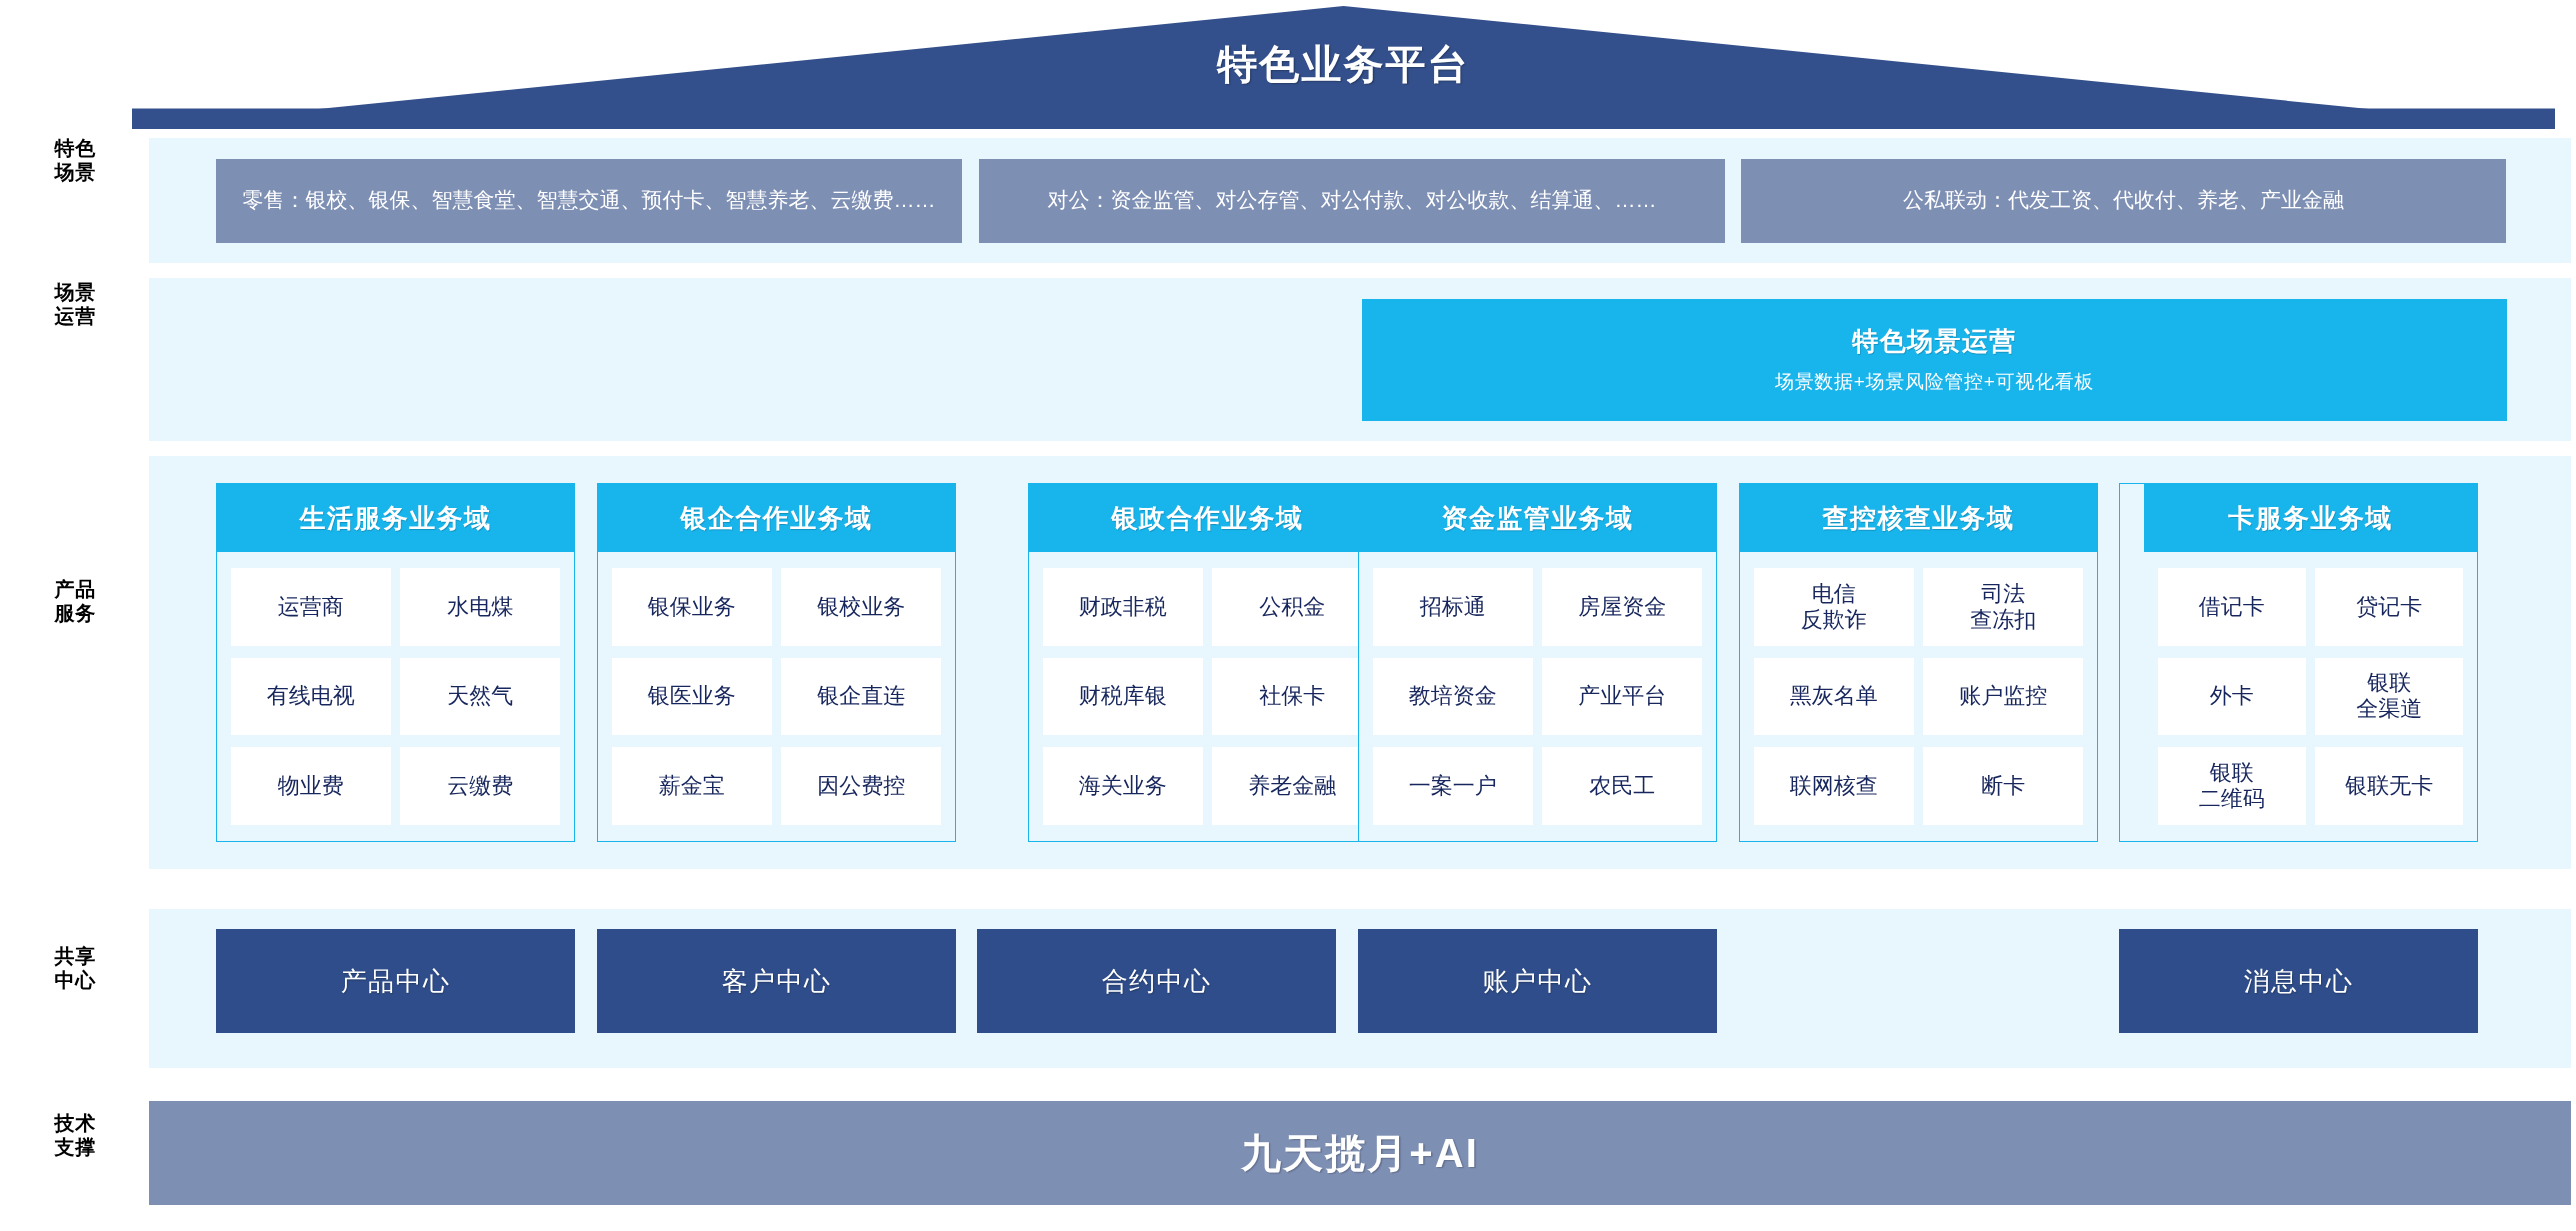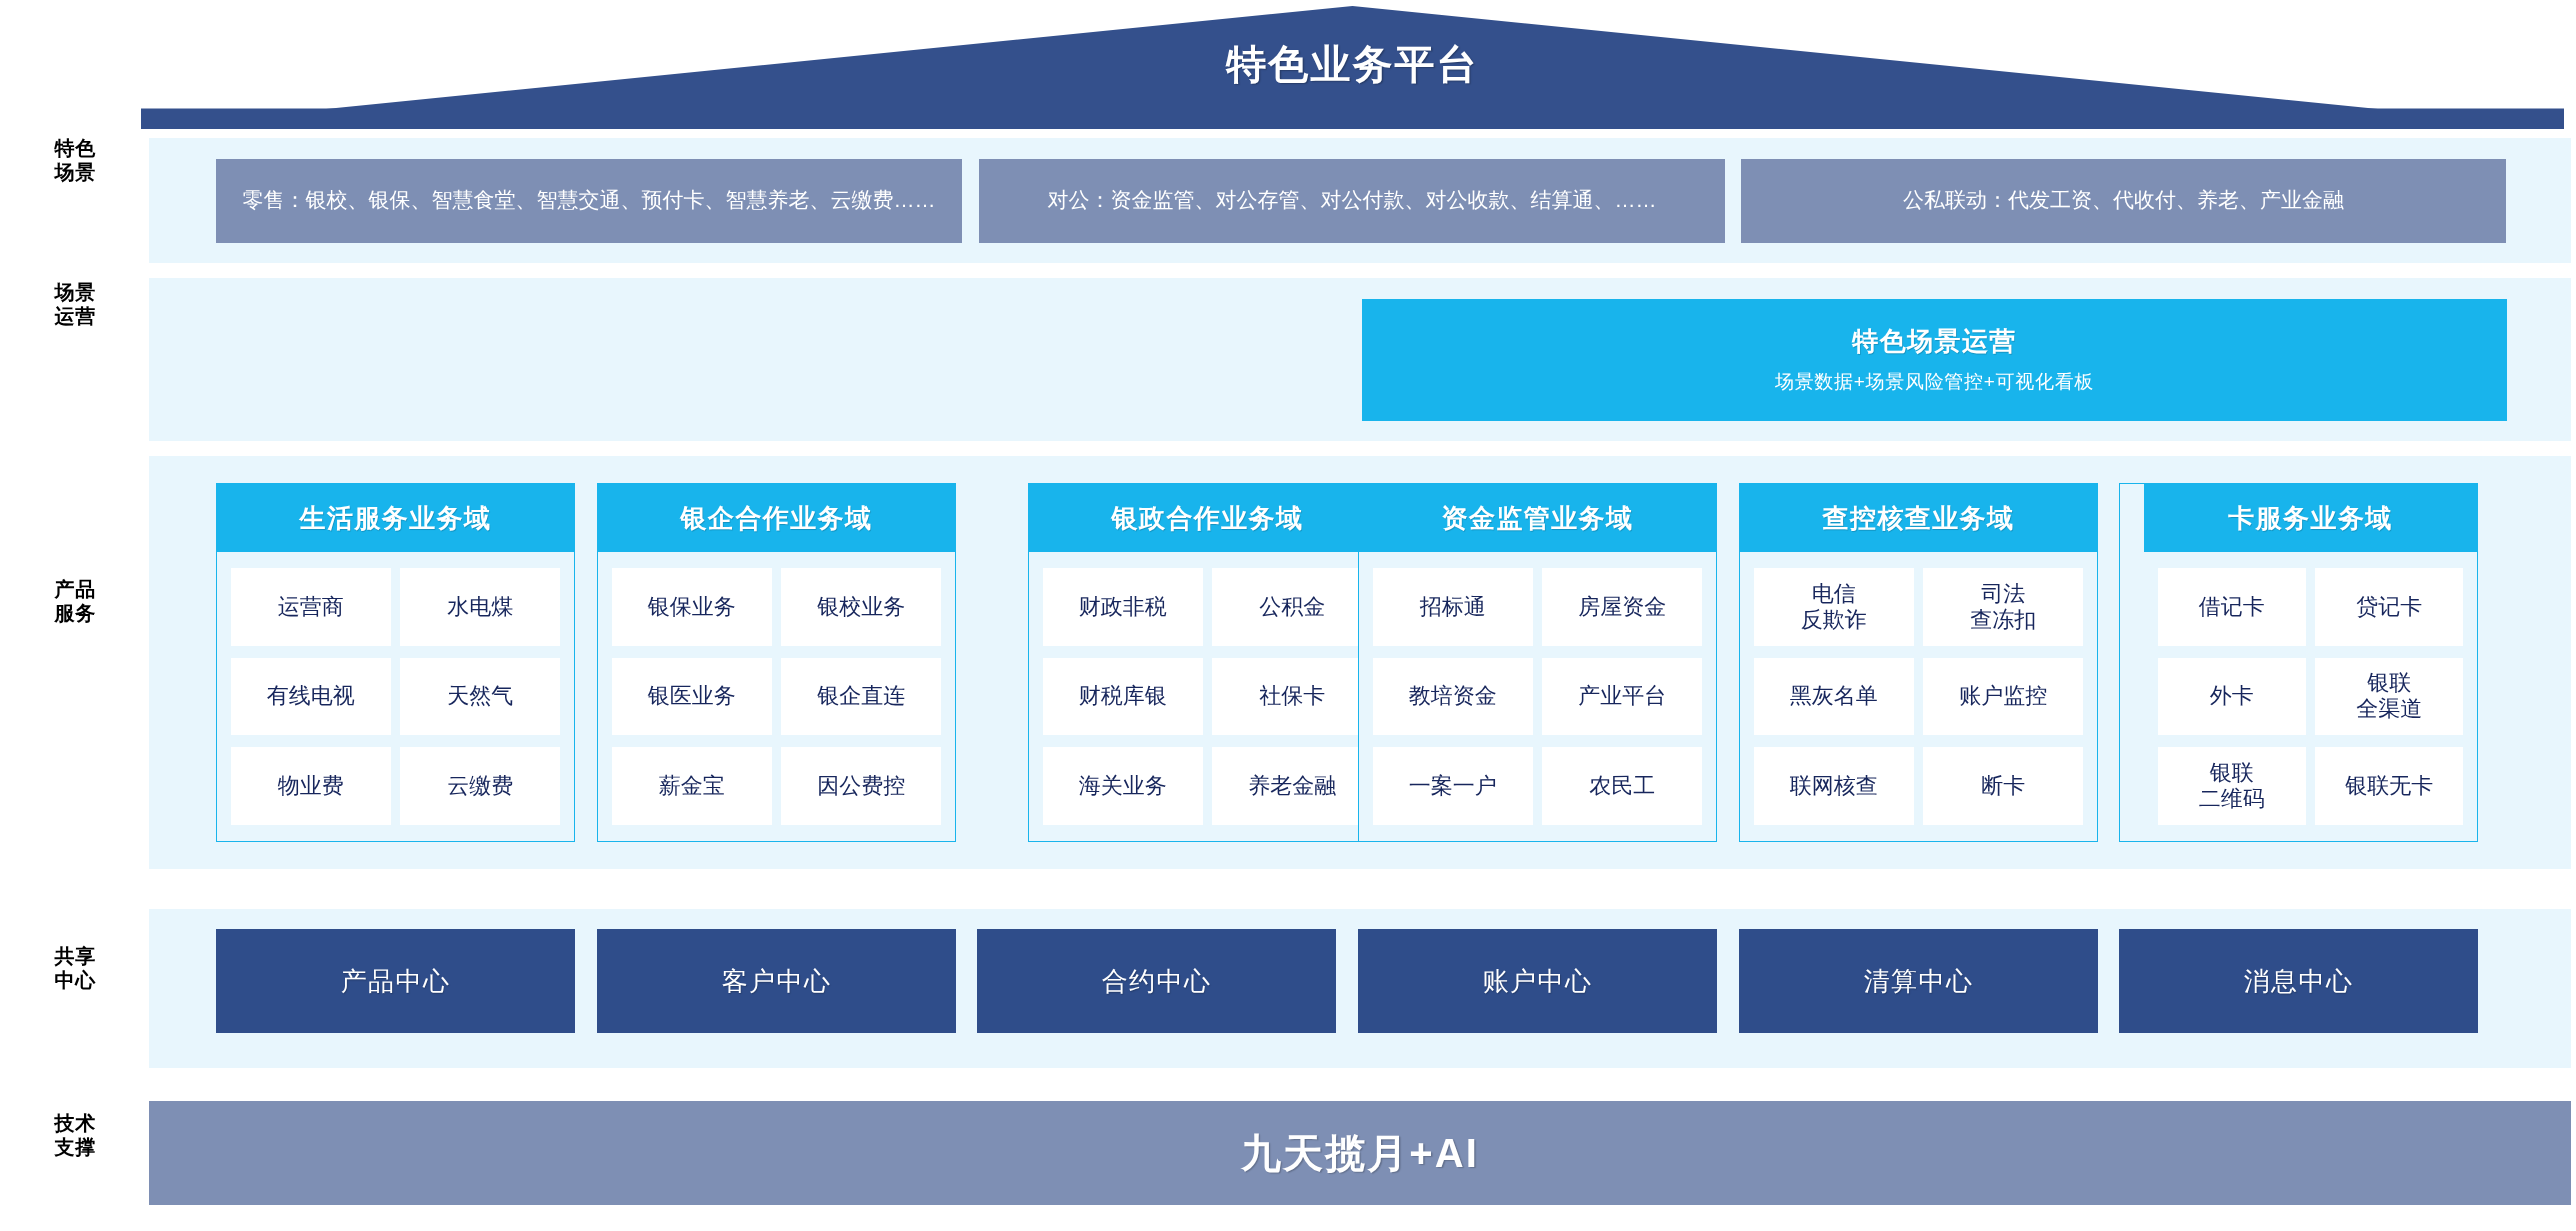--- a/index.html
+++ b/index.html
@@ -2,21 +2,21 @@
 <html style="font-size:11px"><head>
 <meta charset="utf-8">
 <style>
   html,body{margin:0;padding:0;background:#ffffff;}
   body{
     width:2576px;height:1232px;position:relative;overflow:hidden;
     font-family:"Liberation Sans","DejaVu Sans",sans-serif;
     color:#1b2a5e;
   }
   
-  .roof-wrap{position:absolute;left:141px;top:5.5px;width:2423px;height:123px;}
+  .roof-wrap{position:absolute;left:132px;top:5.5px;width:2423px;height:123px;}
   .roof-wrap svg{display:block;width:100%;height:100%;}
   .roof-title{
     position:absolute;left:0;top:31.5px;width:100%;text-align:center;
     font-size:40px;font-weight:bold;color:#ffffff;letter-spacing:2.1px;
     text-shadow:1.4px 1.4px 1.4px rgba(0,0,0,.25);
   }
   
   .rail-label{
     position:absolute;left:13.7px;width:123px;text-align:center;
     font-size:20px;font-weight:bold;color:#000;line-height:1.18;
@@ -198,18 +198,17 @@
 二维码</div>
     <div class="dom-cell">银联无卡</div>
   </div>
 </div>
 
 <div class="panel" style="left:149px;top:909px;width:2422px;height:159px;">
   <div class="ctr-box" style="left:67px;top:20px;width:359px;height:104px;">产品中心</div>
   <div class="ctr-box" style="left:448px;top:20px;width:359px;height:104px;">客户中心</div>
   <div class="ctr-box" style="left:828px;top:20px;width:359px;height:104px;">合约中心</div>
   <div class="ctr-box" style="left:1209px;top:20px;width:359px;height:104px;">账户中心</div>
-  <div class="ctr-box" style="left:1590px;top:20px;width:359px;height:104px;">清算中心</div>
   <div class="ctr-box" style="left:1970px;top:20px;width:359px;height:104px;">消息中心</div>
 </div>
 
 <div class="tech-bar" style="left:149px;top:1101px;width:2422px;height:104px;">九天揽月+AI</div>
 
 
 </body></html>

